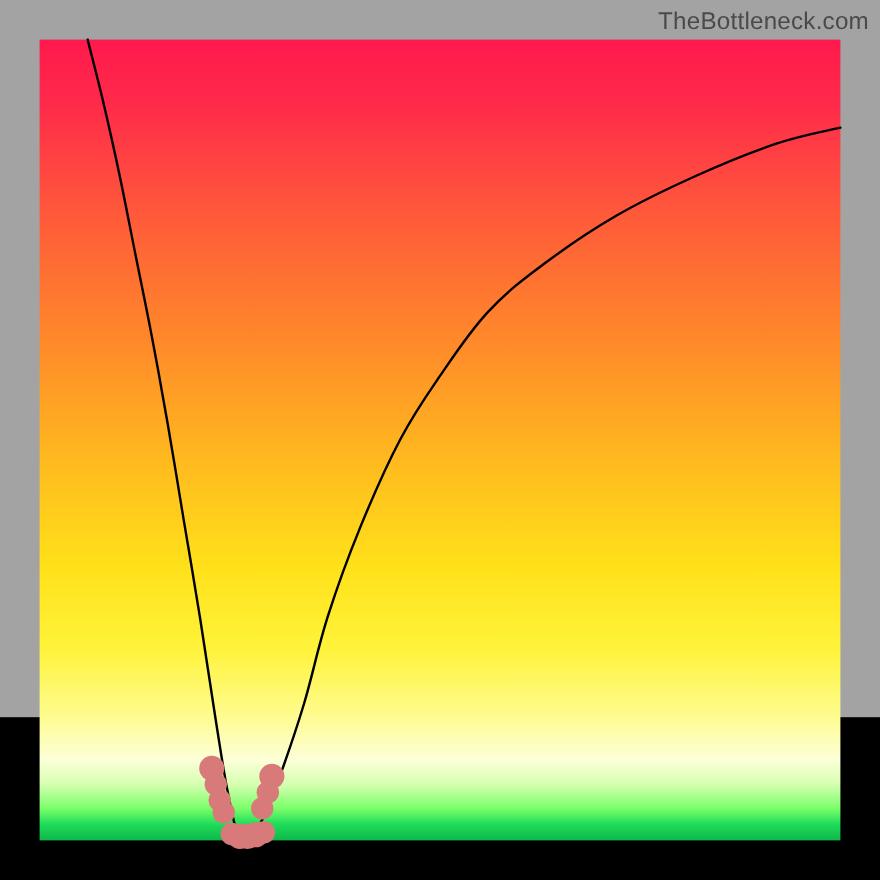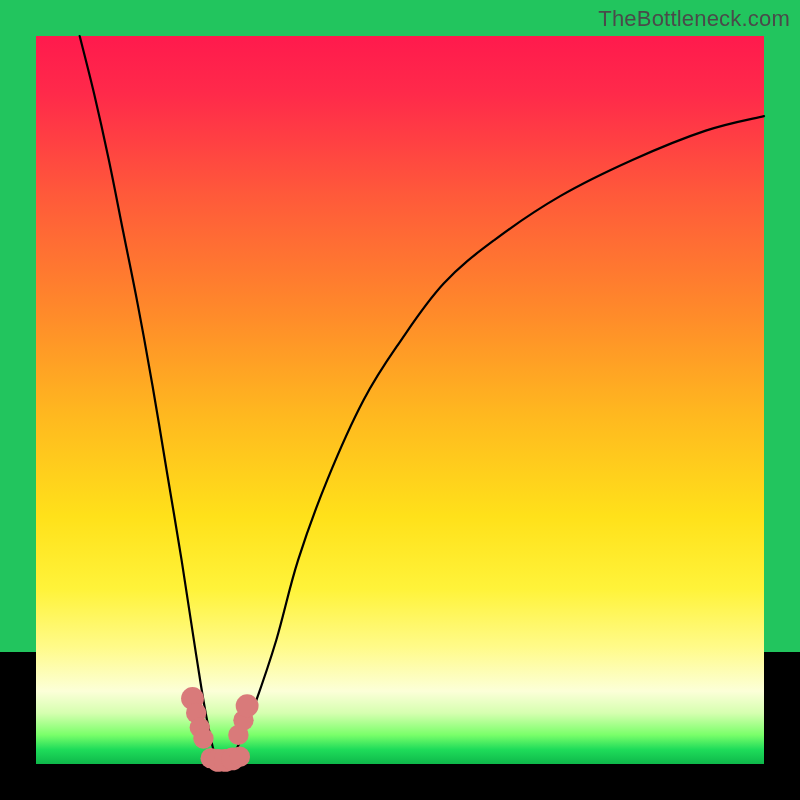--- a/index.html
+++ b/index.html
@@ -10,21 +10,21 @@
     background: #000;
     overflow: hidden;
     font-family: Arial, Helvetica, sans-serif;
   }
   .frame {
     position: absolute;
     left: 0;
     top: 0;
     width: 800px;
     height: 652px;
-    background: #22c55e;
+    background: #a3a3a3;
   }
   .plot-area {
     position: absolute;
     left: 36px;
     top: 36px;
     width: 728px;
     height: 728px;
     
     background: linear-gradient(
       to bottom,

